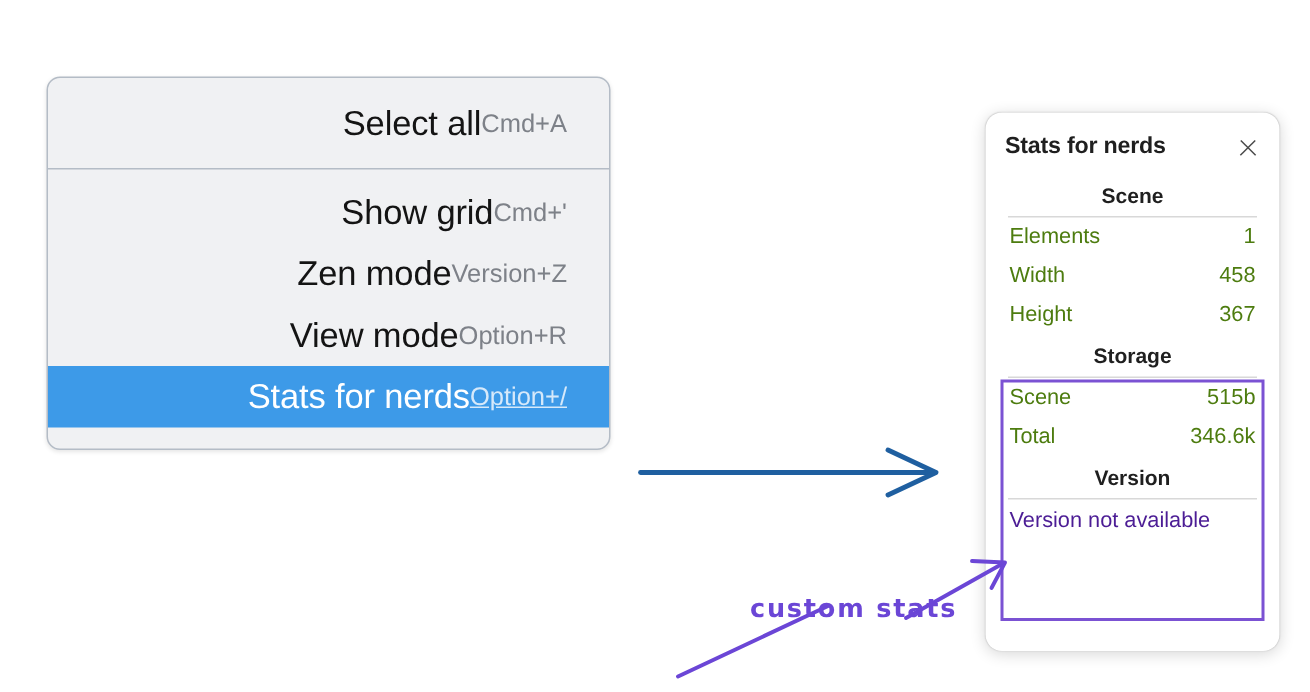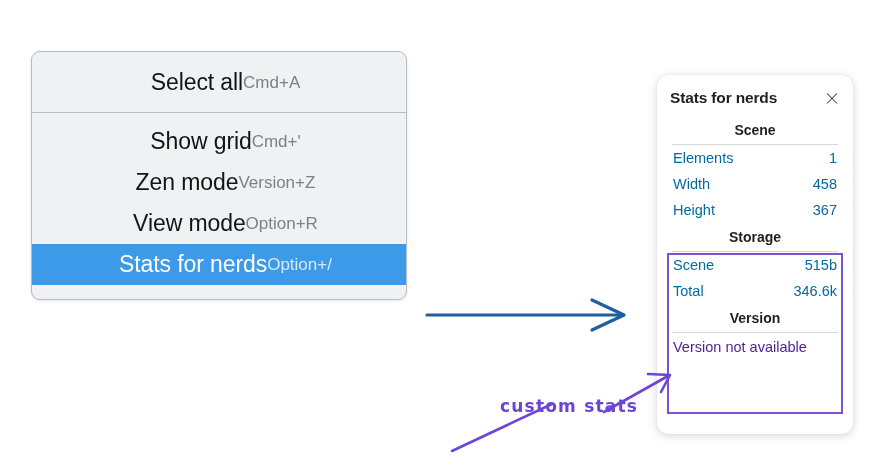--- a/index.html
+++ b/index.html
@@ -35,42 +35,42 @@
   .menu-group.top { padding: 10px 0 9px 0; }
   .menu-group.bottom { padding: 8px 0 14px 0; }
   .menu-sep {
     height: 1px;
     background: #b4bcc6;
     width: 100%;
   }
   .menu-item {
     display: flex;
     align-items: center;
-    justify-content: center;
+    justify-content: flex-end;
     height: 41px;
     padding: 0 28px 0 41px;
     box-sizing: border-box;
     cursor: default;
   }
   .menu-item .label {
     font-size: 23px;
     color: #141414;
     letter-spacing: -0.1px;
     white-space: nowrap;
   }
   .menu-item .shortcut {
     font-size: 17px;
     color: #7d8188;
     white-space: nowrap;
   }
   .menu-item.selected {
     background: #3d9ae8;
   }
   .menu-item.selected .label { color: #ffffff; }
-  .menu-item.selected .shortcut { color: #d6e9fa; }
+  .menu-item.selected .shortcut { color: #d6e9fa; text-decoration: underline; }
 
   
   #stats-panel {
     position: absolute;
     left: 657px;
     top: 75px;
     width: 196px;
     height: 359px;
     background: #ffffff;
     border-radius: 11px;
@@ -122,21 +122,21 @@
     height: 1px;
     background: #d8d8d8;
     margin: 0 2px;
   }
   .stat-row {
     display: flex;
     align-items: center;
     justify-content: space-between;
     padding: 5px 3px 5px 3px;
     font-size: 14.5px;
-    color: #0369a1;
+    color: #4d7c0f;
   }
   .stat-row .k { white-space: nowrap; }
   .stat-row .v { white-space: nowrap; }
   .stat-note {
     padding: 6px 3px 5px 3px;
     font-size: 14.5px;
     color: #4c1d95;
     white-space: nowrap;
   }
 

